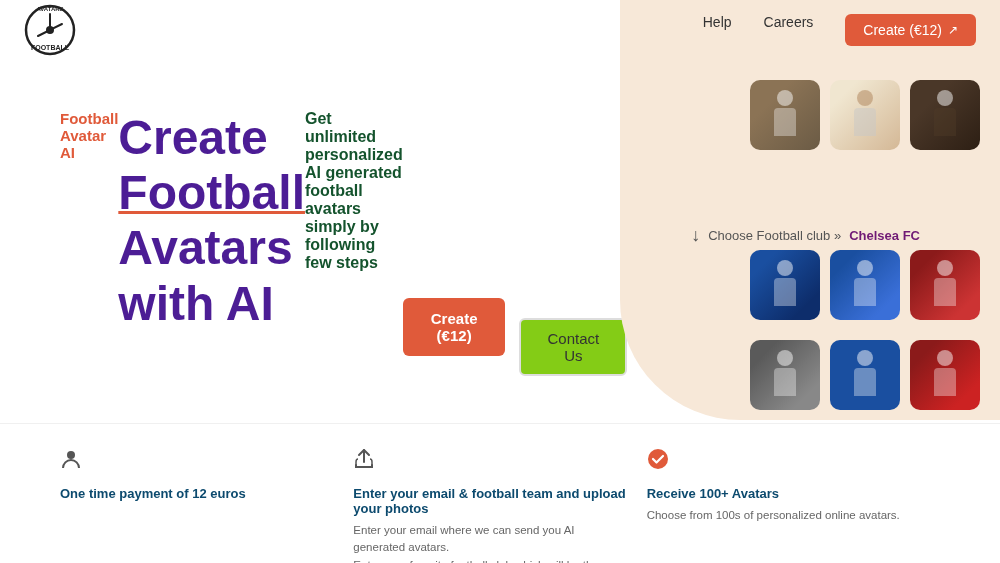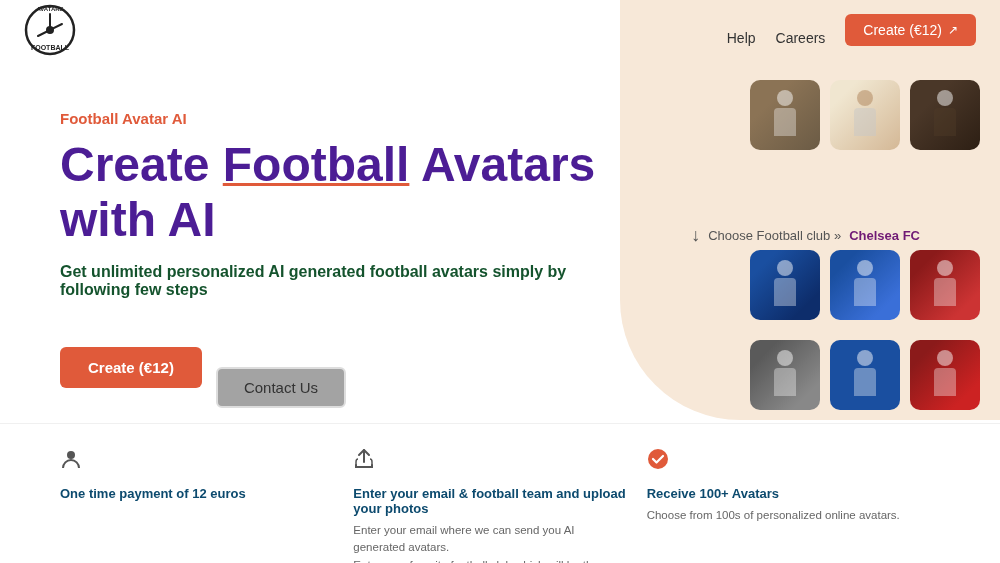--- a/index.html
+++ b/index.html
@@ -32,22 +32,22 @@
       gap: 8px;
     }
 
     .logo-icon {
       width: 52px;
       height: 52px;
     }
 
     .header-nav {
       display: flex;
-      align-items: flex-end;
-      gap: 20px;
+      align-items: flex-start;
+      gap: 32px;
     }
 
     .nav-link {
       font-size: 14px;
       color: #333;
       text-decoration: none;
       cursor: pointer;
     }
 
     .create-btn-header {
@@ -69,21 +69,21 @@
     }
 
     
     .main-content {
       position: absolute;
       top: 60px;
       left: 0;
       width: 660px;
       bottom: 0;
       display: flex;
-      flex-direction: column;
+      flex-direction: row;
       justify-content: flex-start;
       padding: 50px 60px 0 60px;
     }
 
     .subtitle-label {
       color: #e05a3a;
       font-size: 15px;
       font-weight: 600;
       margin-bottom: 10px;
     }
@@ -121,21 +121,21 @@
       color: #fff;
       border: none;
       border-radius: 6px;
       padding: 12px 28px;
       font-size: 15px;
       font-weight: 600;
       cursor: pointer;
     }
 
     .contact-btn {
-      background: #a3a3a3;
+      background: #84cc16;
       color: #333;
       border: 2px solid #ddd;
       border-radius: 6px;
       padding: 10px 26px;
       font-size: 15px;
       font-weight: 500;
       cursor: pointer;
       margin-top: 40px;
     }
 

